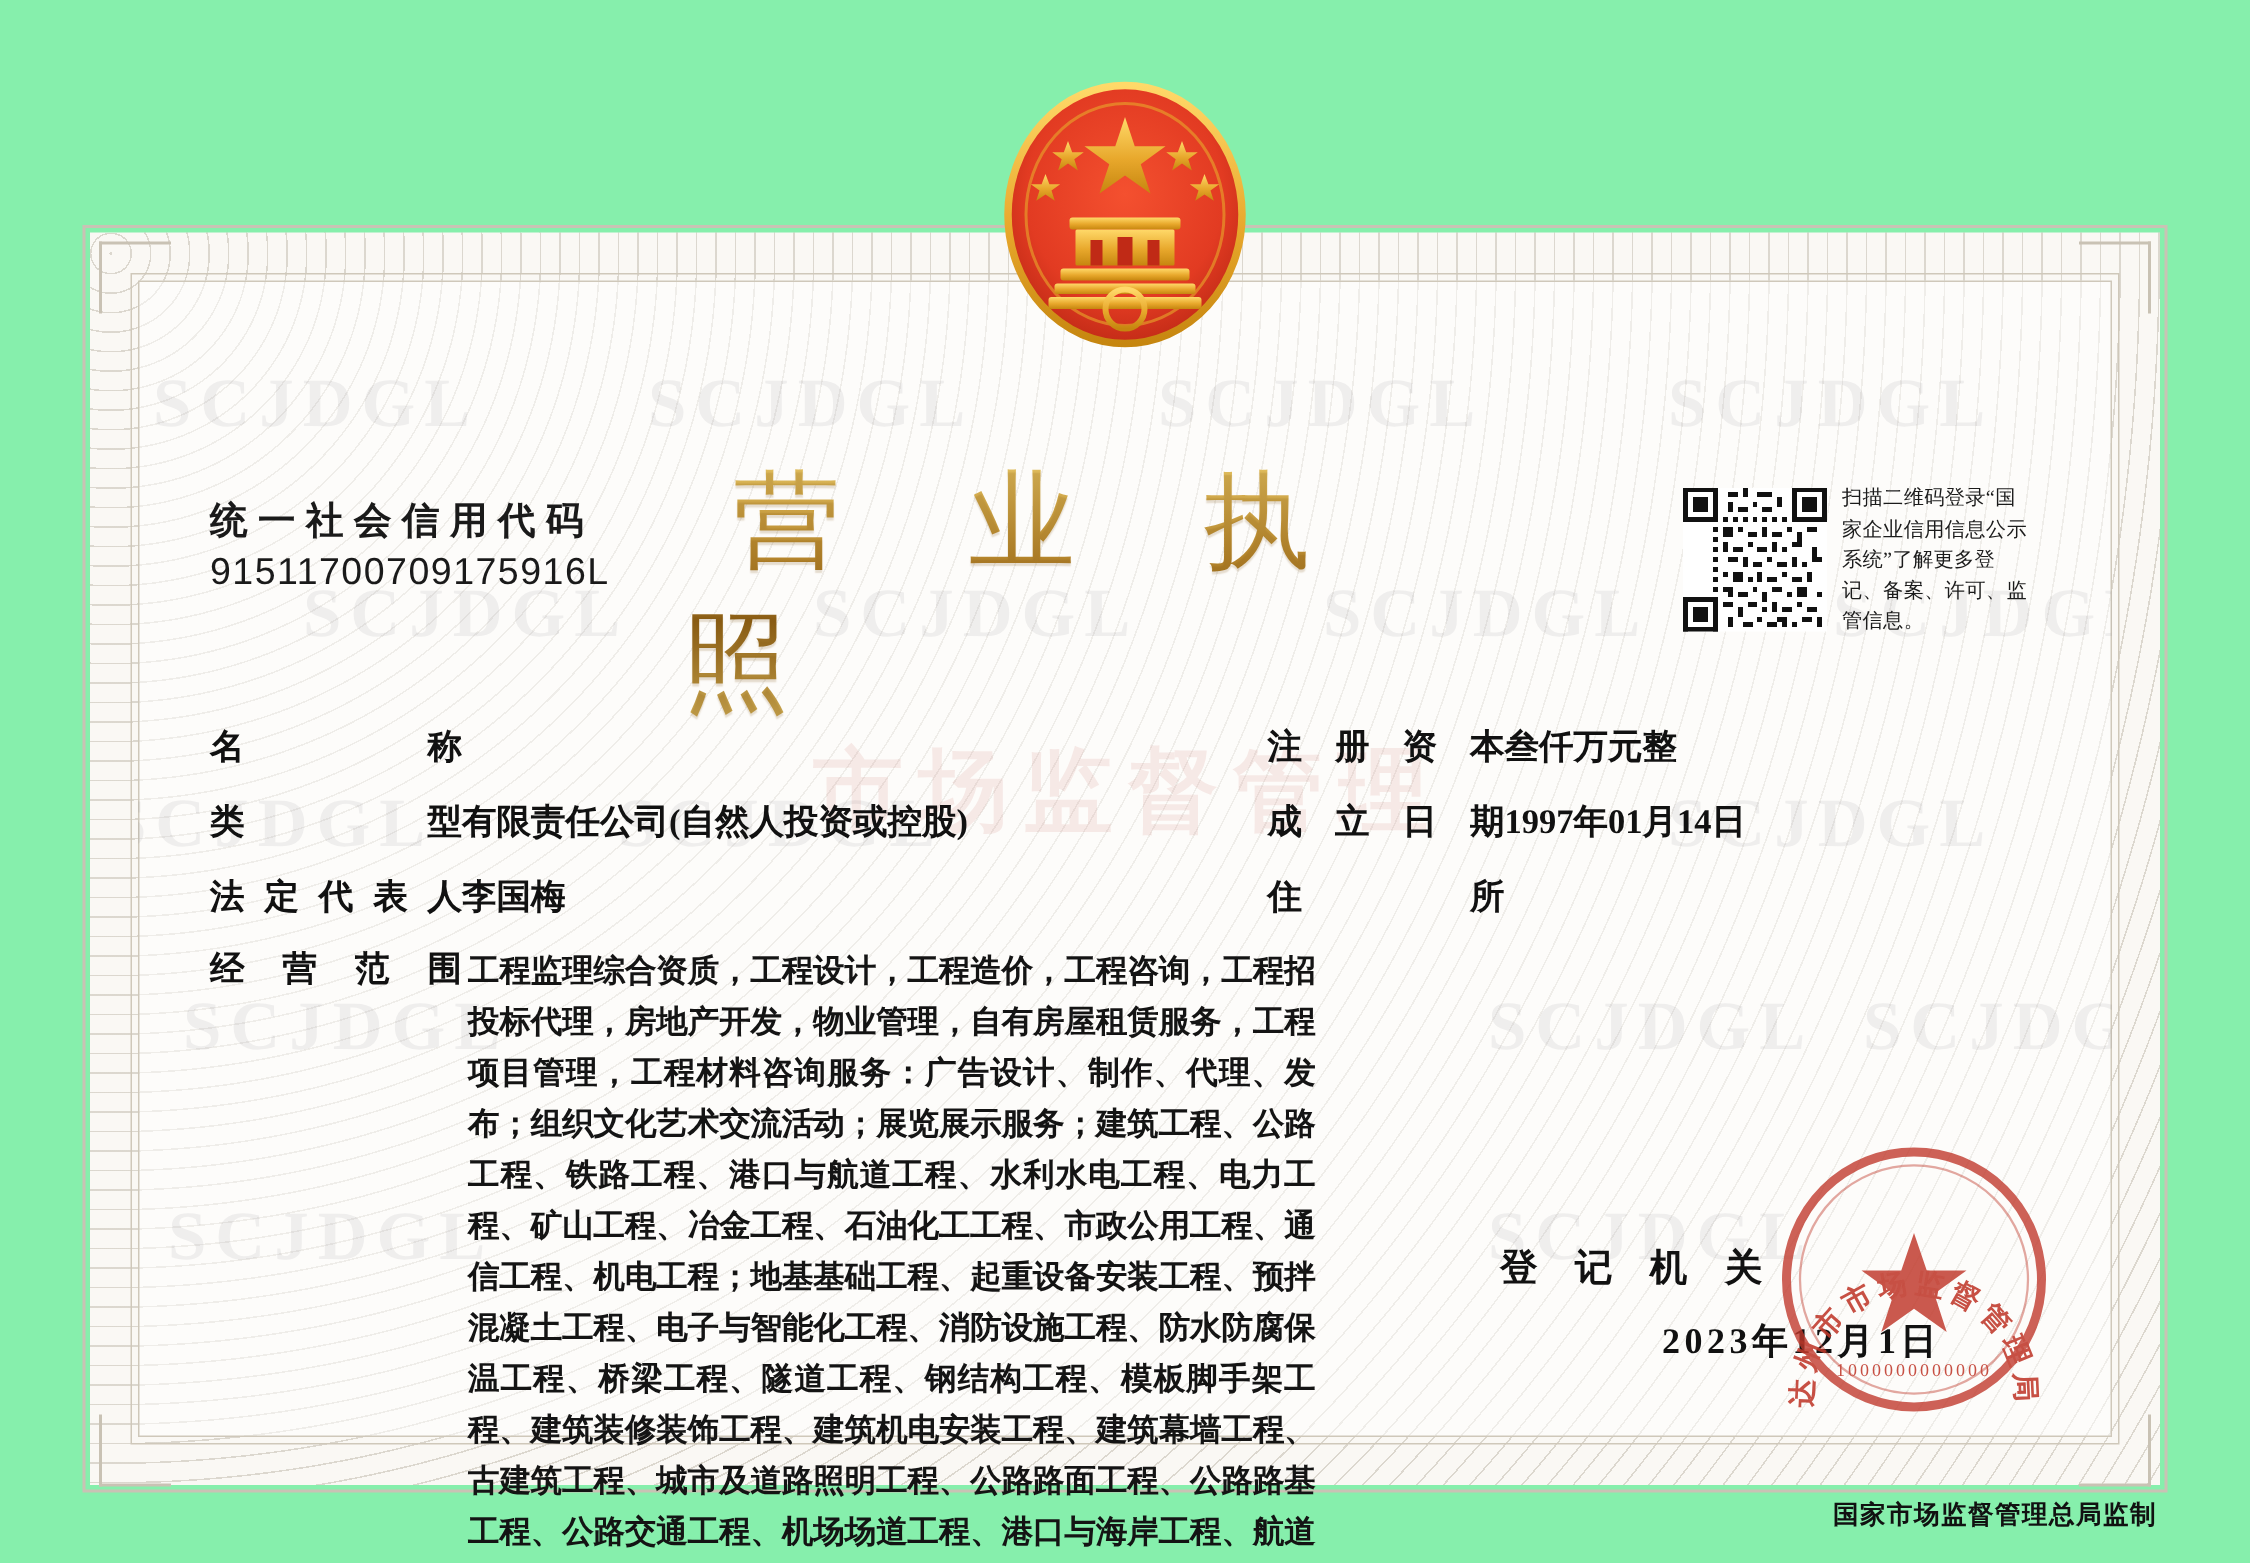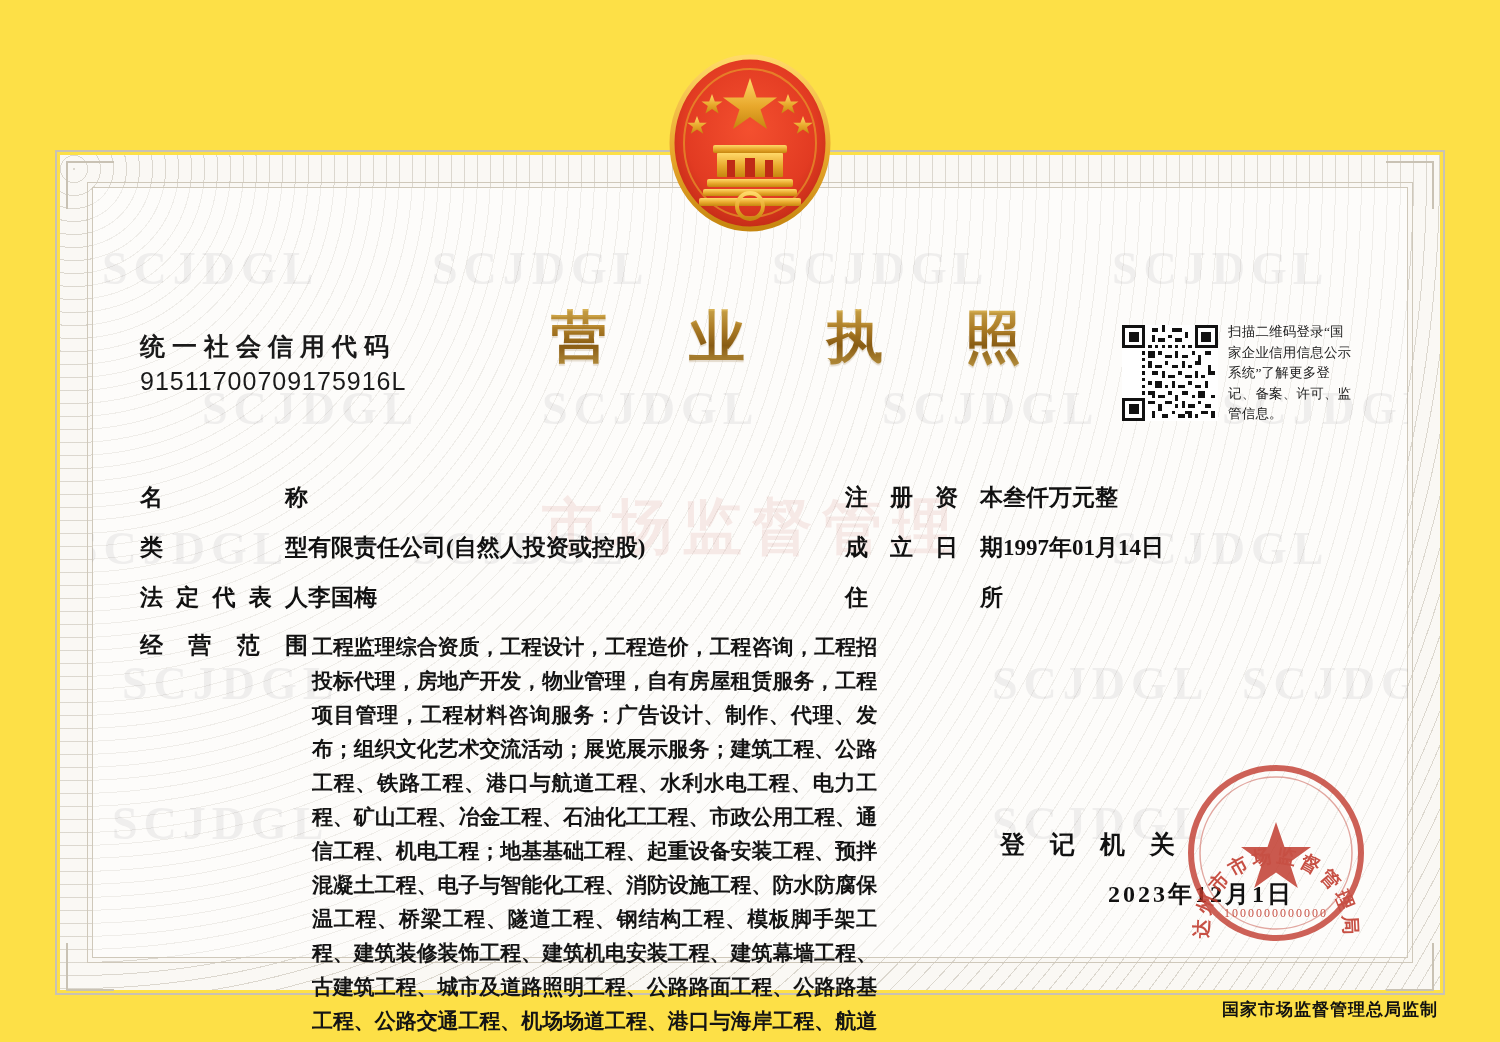--- a/index.html
+++ b/index.html
@@ -11,21 +11,21 @@
     width: 1500px;
     height: 1042px;
     font-family: "Liberation Sans", sans-serif;
     overflow: hidden;
   }
 
   #license {
     position: relative;
     width: 1500px;
     height: 1042px;
-    background: #fde047;
+    background: #86efac;
     overflow: hidden;
   }
 
   
   .border-outer {
     position: absolute;
     left: 55px;
     top: 150px;
     width: 1390px;
     height: 845px;
@@ -111,24 +111,24 @@
     height: 190px;
     z-index: 6;
   }
 
   
   .title {
     position: absolute;
     left: 455px;
     top: 300px;
     width: 600px;
-    text-align: right;
-    font-family: "Liberation Serif", serif;
-    font-size: 56px;
-    font-weight: 700;
+    text-align: left;
+    font-family: "Liberation Serif", serif;
+    font-size: 71px;
+    font-weight: 400;
     letter-spacing: 34px;
     text-indent: 34px;
     z-index: 5;
     background: linear-gradient(180deg, #e8c766 0%, #b5852c 38%, #8c5f16 60%, #d8b75e 100%);
     -webkit-background-clip: text;
     background-clip: text;
     color: transparent;
     text-shadow: 0 2px 1px rgba(120,80,10,0.18);
   }
 

